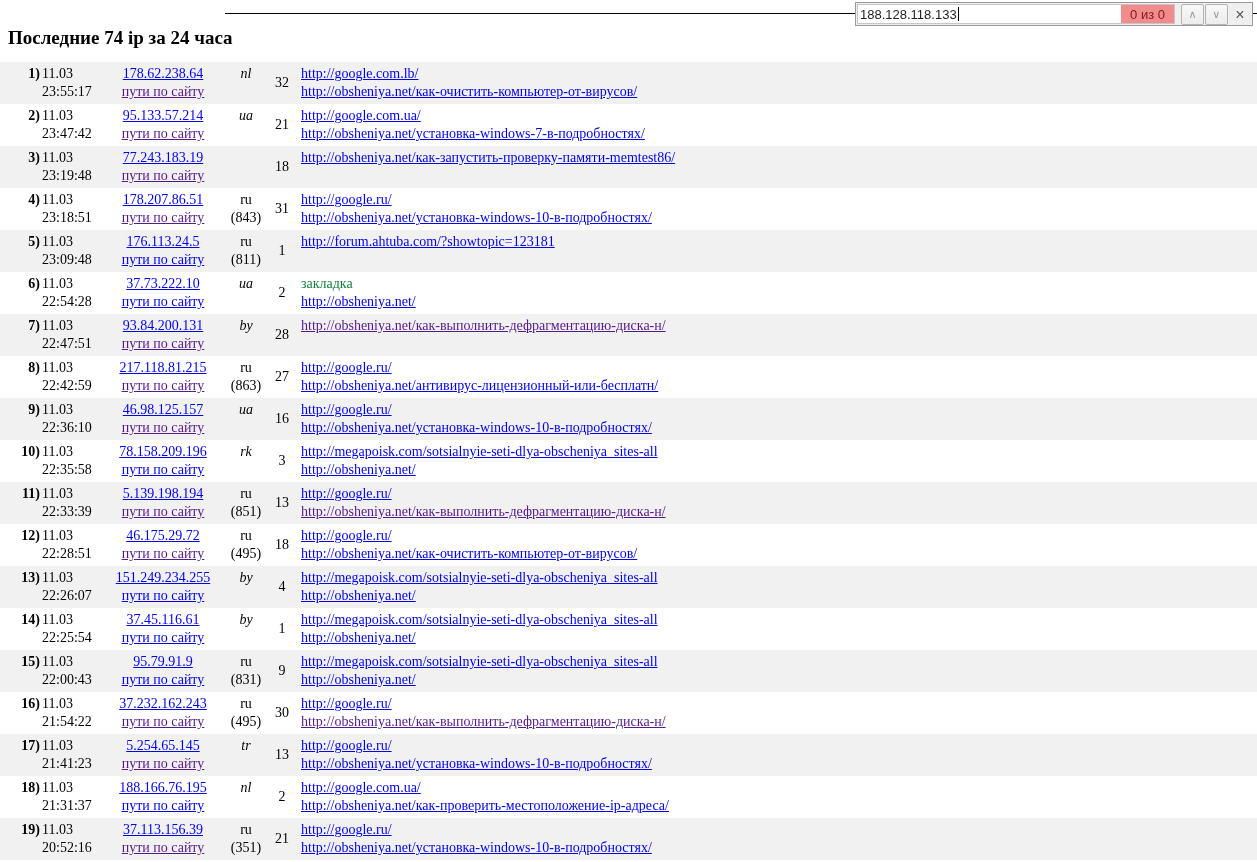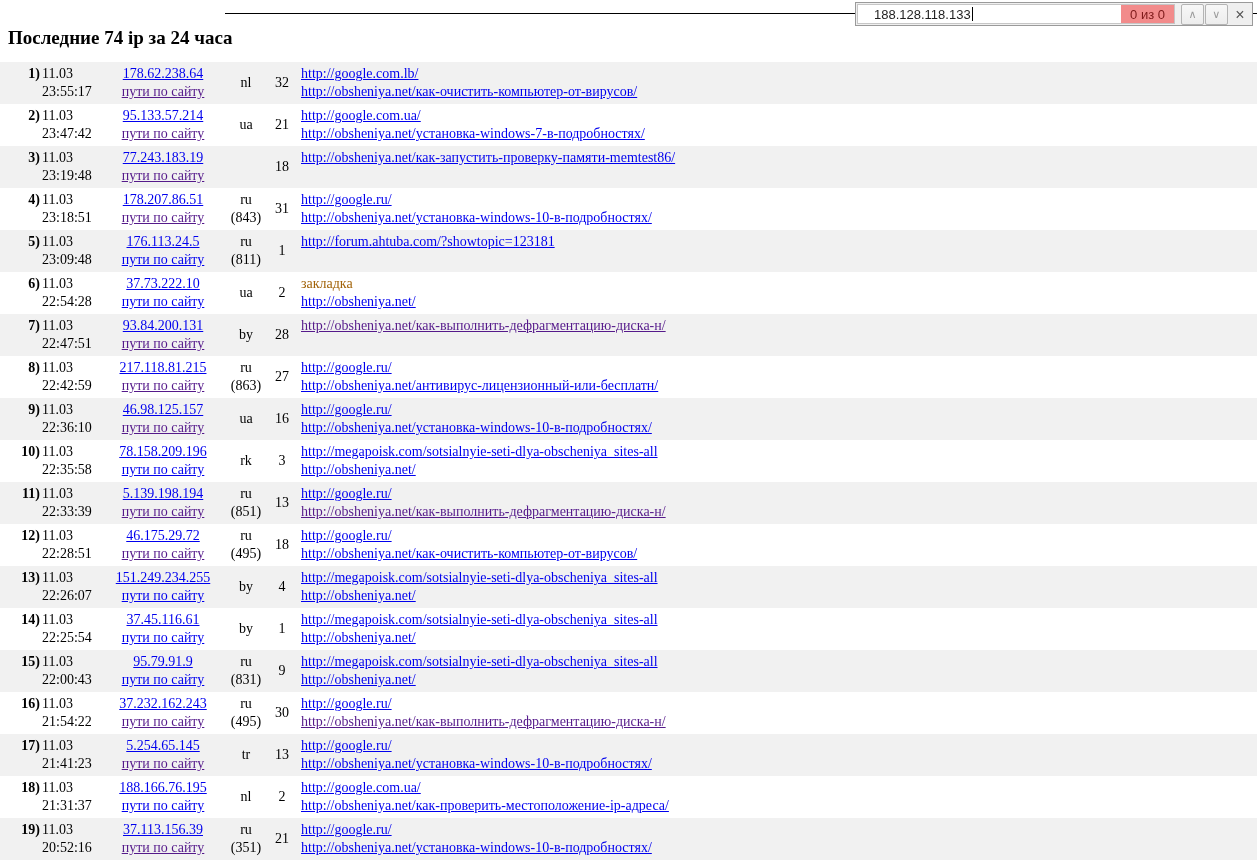--- a/index.html
+++ b/index.html
@@ -17,47 +17,47 @@
   .top-rule{position:absolute;top:13px;left:225px;right:0;border-top:1px solid #000;z-index:1;}
 
   
   .page-title{position:absolute;top:27px;left:8px;font-weight:bold;font-size:19px;white-space:nowrap;z-index:1;}
 
   
   .findbar{position:absolute;top:2px;left:855px;width:398px;height:24px;background:#efefef;
     border:1px solid #9a9a9a;display:flex;align-items:center;padding:1px 3px 1px 1px;z-index:3;
     font-family:"Liberation Sans","DejaVu Sans",sans-serif;}
   .find-input{flex:0 0 318px;height:20px;background:#fff;border:1px solid #c6c6c6;display:flex;align-items:center;overflow:hidden;}
-  .find-query{font-size:13px;color:#1f1f1f;padding-left:16px;white-space:nowrap;}
+  .find-query{font-size:13px;color:#1f1f1f;padding-left:2px;white-space:nowrap;}
   .caret{display:inline-block;width:1px;height:14px;background:#000;margin-left:1px;}
   .find-badge{margin-left:auto;height:100%;background:var(--badge-bg);color:var(--badge-text);
     font-size:13px;display:flex;align-items:center;padding:0 9px;white-space:nowrap;}
   .find-btn{width:27px;height:21px;background:linear-gradient(#f7f7f7,#ededed);border:1px solid #b4b4b4;
     border-radius:2px;color:#9a9a9a;font-size:11px;display:flex;align-items:center;justify-content:center;}
   .find-btn.up{margin-left:6px;}
   .find-btn.down{margin-left:1px;}
   .find-close{width:22px;text-align:center;color:#555;font-size:16px;margin-left:3px;line-height:21px;}
 
   
   .content{position:absolute;top:62px;left:0;width:1257px;z-index:2;}
   .row{display:flex;min-height:42px;padding:3px 0;align-items:stretch;}
   .row.alt{background:var(--row-alt);}
   .cell{line-height:18px;}
   .c-num{flex:0 0 42px;text-align:right;font-weight:bold;padding-right:2px;}
   .c-date{flex:0 0 60px;text-align:left;}
   .c-ip{flex:0 0 122px;text-align:center;}
   .c-geo{flex:0 0 44px;text-align:center;display:flex;flex-direction:column;}
-  .c-geo.single{justify-content:center;}
+  .c-geo.single{font-style:italic;}
   .c-cnt{flex:0 0 28px;text-align:center;display:flex;flex-direction:column;justify-content:center;}
   .c-urls{flex:1 1 auto;padding-left:5px;overflow:hidden;}
   .c-urls div{white-space:nowrap;overflow:hidden;}
 
   a.lnk{color:var(--link);text-decoration:underline;cursor:pointer;}
   a.lnk.visited{color:var(--visited);}
-  a.lnk.plain{color:#a16207;text-decoration:none;cursor:default;}
+  a.lnk.plain{color:#15803d;text-decoration:none;cursor:default;}
 </style>
 </head>
 <body>
 
 <div class="top-rule"></div>
 
 <div class="page-title">Последние 74 ip за 24 часа</div>
 
 <div class="findbar">
   <div class="find-input">

